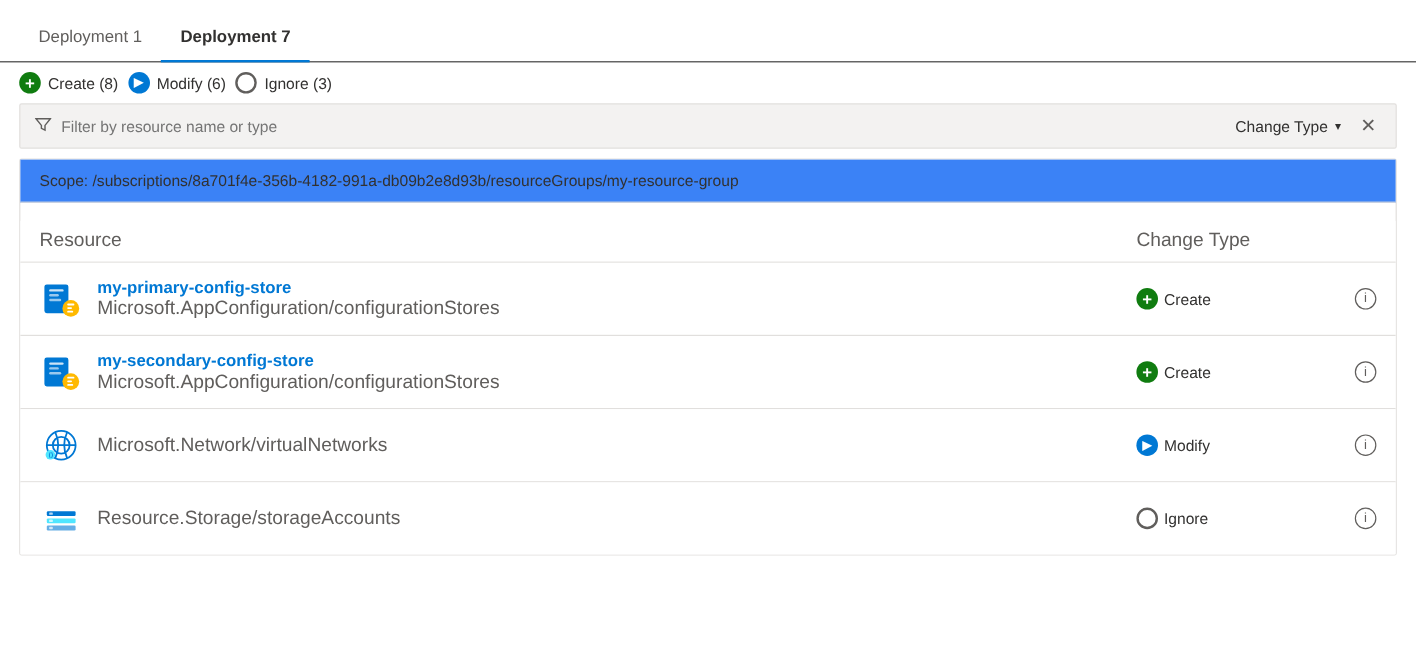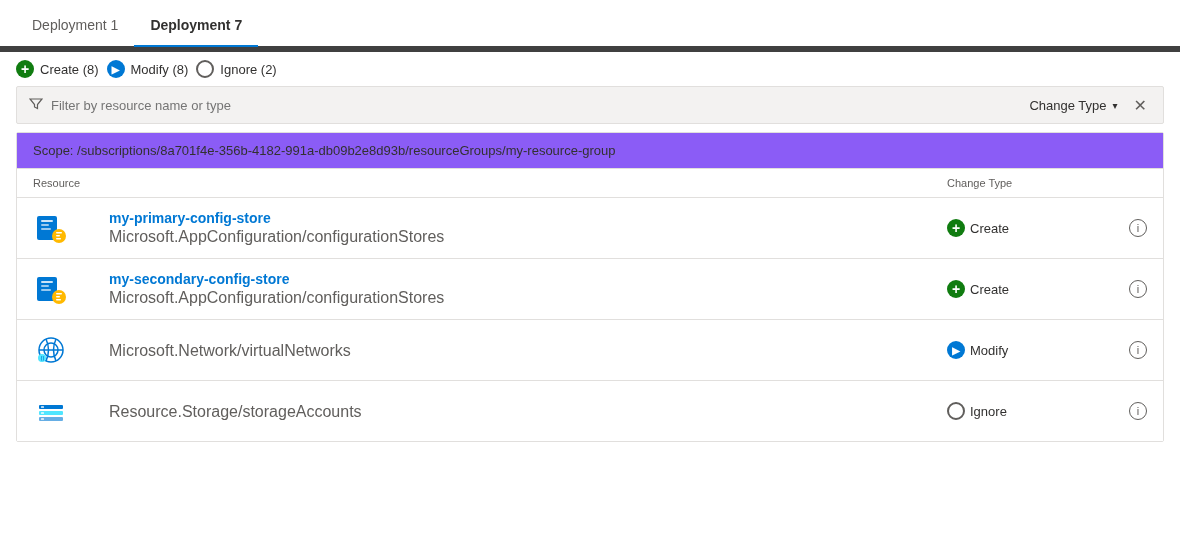--- a/index.html
+++ b/index.html
@@ -10,21 +10,21 @@
       color: #323130;
       width: 1180px;
       min-height: 544px;
     }
 
     
     .tabs-bar {
       display: flex;
       align-items: flex-end;
       padding: 0 16px;
-      border-bottom: 6px solid #404040;
+      border-bottom: 1px solid #404040;
       height: 52px;
     }
     .tab {
       padding: 12px 16px;
       cursor: pointer;
       font-size: 14px;
       color: #605e5c;
       border-bottom: 2px solid transparent;
       margin-bottom: -1px;
     }
@@ -116,41 +116,41 @@
     .table-container {
       margin: 0 16px 16px 16px;
       border: 1px solid #e1dfdd;
       border-radius: 2px;
     }
     .scope-row {
       padding: 10px 16px;
       font-size: 13px;
       color: #323130;
       border-bottom: 1px solid #e1dfdd;
-      background: #8b5cf6;
+      background: #3b82f6;
     }
     .table-header {
       display: flex;
       align-items: flex-start;
       padding: 8px 16px;
       background: #fff;
       border-bottom: 1px solid #e1dfdd;
-      font-size: 11px;
-      color: #605e5c;
+      font-size: 16px;
+      color: #605e5c;
+      margin-top: 15px;
     }
     .col-resource { flex: 1; }
     .col-changetype { width: 200px; text-align: left; }
 
     .table-row {
       display: flex;
       align-items: center;
       padding: 12px 16px;
       border-bottom: 1px solid #e1dfdd;
       background: #fff;
-      gap: 28px;
     }
     .table-row:last-child { border-bottom: none; }
 
     .resource-icon {
       width: 36px;
       height: 36px;
       margin-right: 12px;
       flex-shrink: 0;
       display: flex;
       align-items: center;
@@ -204,25 +204,25 @@
   <div class="tab active">Deployment 7</div>
 </div>
 
 <div class="filter-bar">
   <div class="badge">
     <div class="badge-icon create">+</div>
     <span>Create (8)</span>
   </div>
   <div class="badge">
     <div class="badge-icon modify">▶</div>
-    <span>Modify (8)</span>
+    <span>Modify (6)</span>
   </div>
   <div class="badge">
     <div class="badge-icon ignore"></div>
-    <span>Ignore (2)</span>
+    <span>Ignore (3)</span>
   </div>
 </div>
 
 <div class="search-area">
   <span class="filter-icon">
     <svg width="14" height="14" viewBox="0 0 14 14" fill="none">
       <path d="M1 2h12l-4.5 5.5v4l-3-1.5V7.5L1 2z" stroke="#605e5c" stroke-width="1.2" fill="none"></path>
     </svg>
   </span>
   <input type="text" placeholder="Filter by resource name or type" style="">

